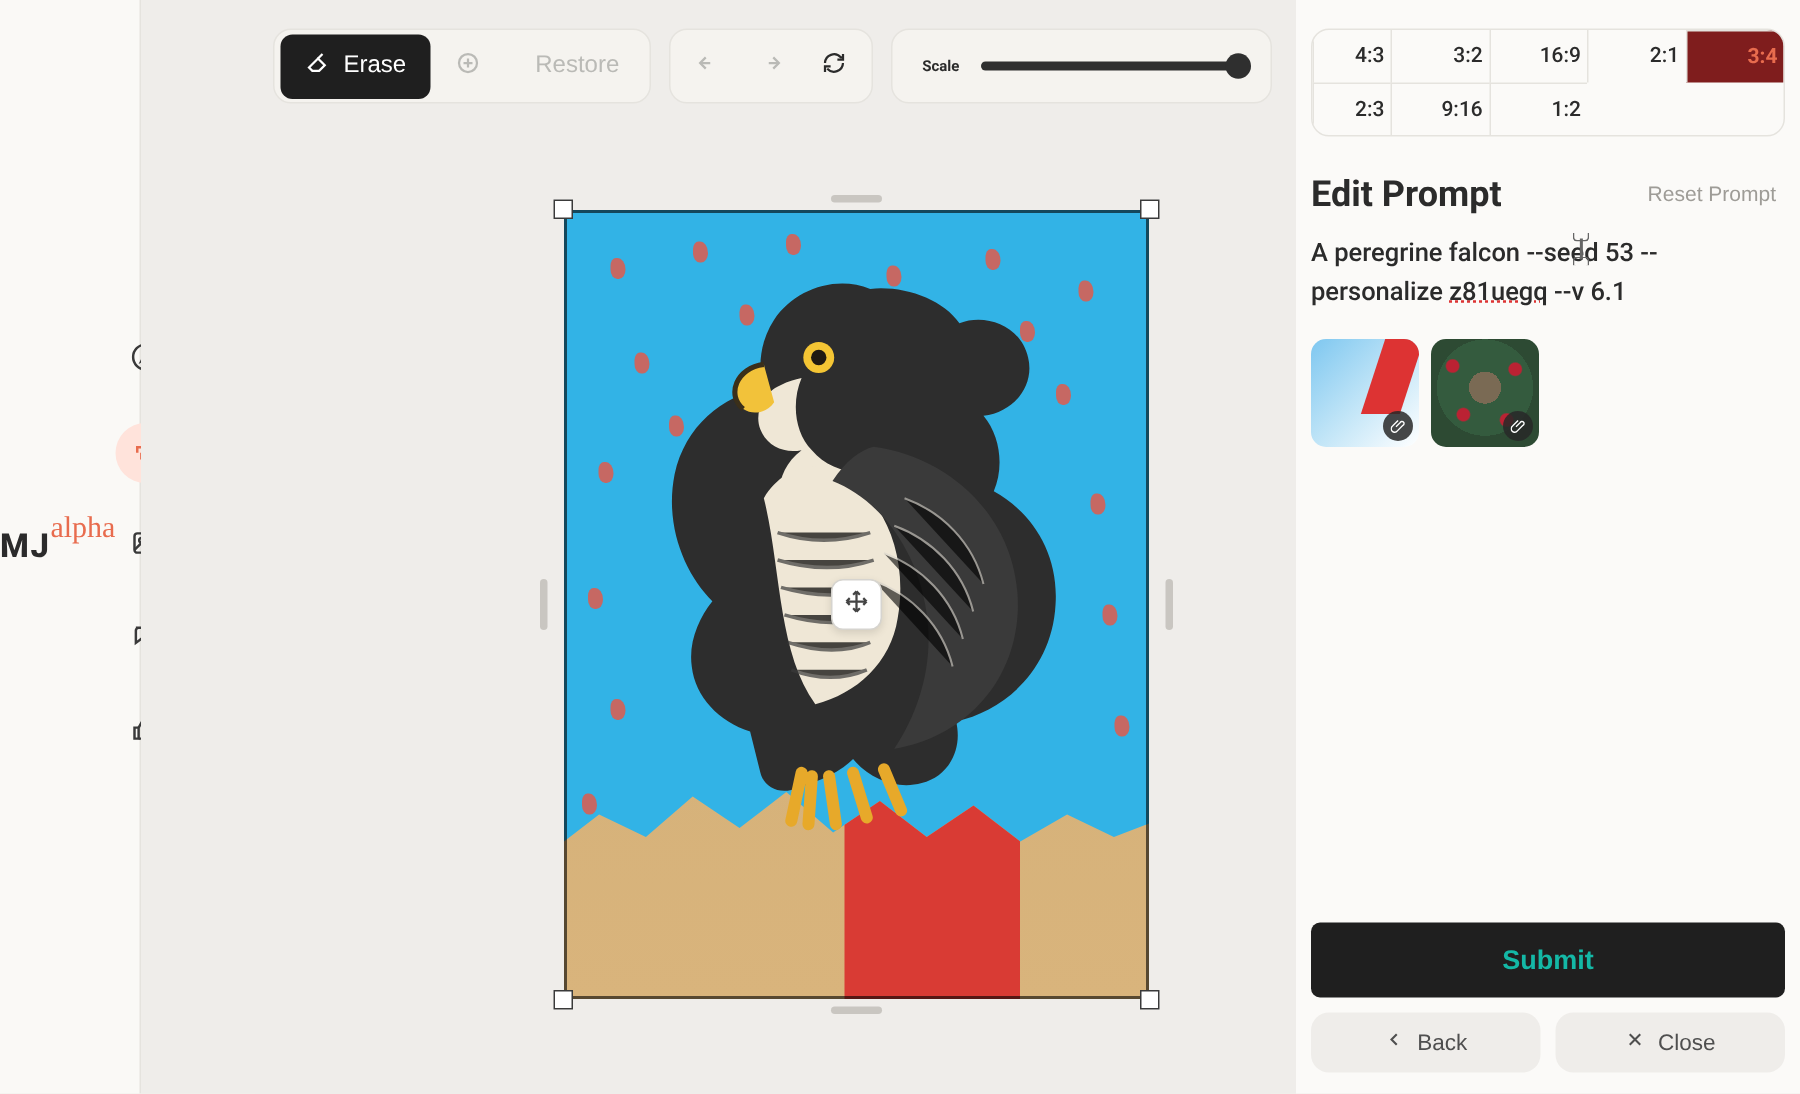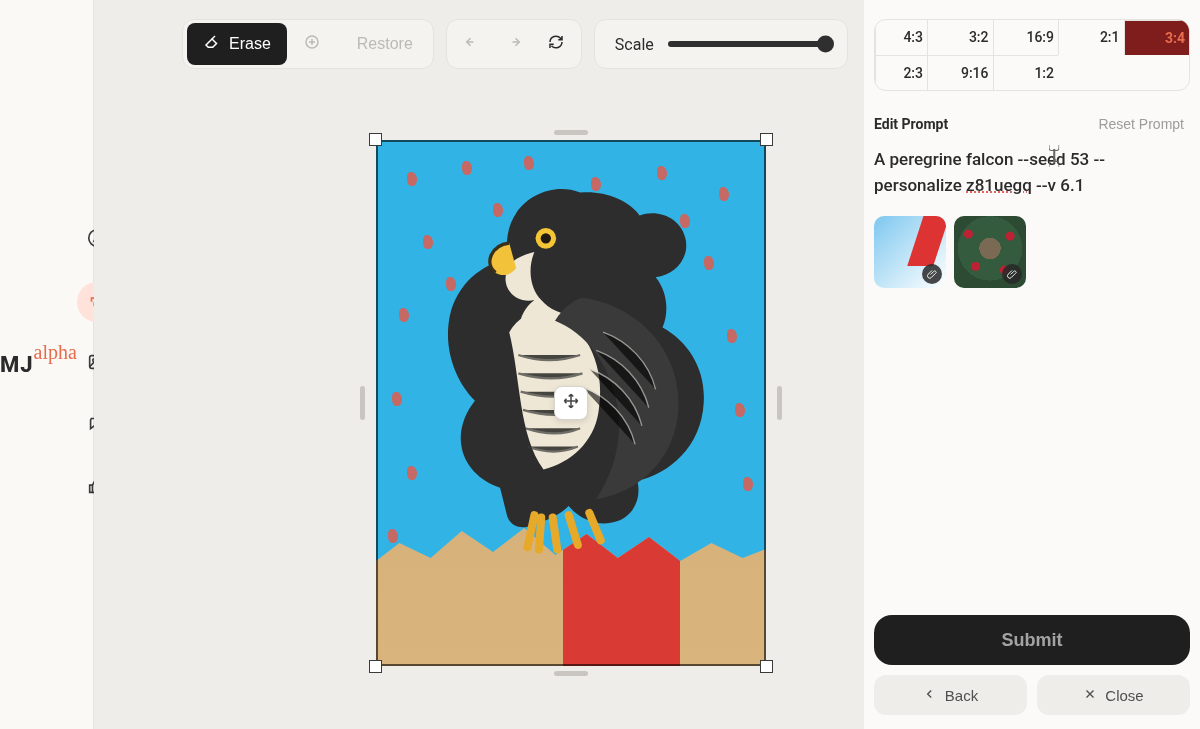--- a/index.html
+++ b/index.html
@@ -34,21 +34,21 @@
 
   
   .toolbar{display:flex;align-items:center;gap:12px;padding:19px 16px 0 88px;}
   .tool-group{background:#f5f3ef;border:1px solid var(--border);border-radius:12px;display:flex;align-items:center;padding:4px;height:50px;}
   .tool-btn{display:flex;align-items:center;gap:8px;padding:10px 16px;border-radius:8px;background:transparent;border:none;font-size:16px;color:var(--text);cursor:pointer;font-weight:500;}
   .tool-btn.dark{background:var(--dark);color:#fff;}
   .tool-btn.dim{color:#babab6;gap:36px;}
   .tool-btn svg{width:18px;height:18px;stroke:currentColor;fill:none;stroke-width:2;}
   .tool-group.icons .tool-btn{padding:9px 12px;}
   .scale-group{background:#f5f3ef;border:1px solid var(--border);border-radius:12px;display:flex;align-items:center;padding:0 20px;height:50px;gap:14px;flex:1;min-width:250px;}
-  .scale-label{font-size:16px;font-weight:400;}
+  .scale-label{font-size:10px;font-weight:700;}
   .slider{flex:1;height:6px;background:#2f2f2f;border-radius:6px;position:relative;}
   .slider::after{content:"";position:absolute;right:-7px;top:50%;transform:translateY(-50%);width:17px;height:17px;border-radius:50%;background:#2f2f2f;}
 
   
   .crop-wrap{position:absolute;left:282px;top:140px;width:390px;height:526px;}
   .crop-frame{position:absolute;inset:0;border:2px solid rgba(0,0,0,.6);}
   
   .artwork{width:100%;height:100%;background:#32b3e6;position:relative;overflow:hidden;}
   .confetti,.confetti::before,.confetti::after{position:absolute;}
   .confetti{inset:0;}
@@ -76,40 +76,40 @@
   
   .ratio-grid{border:1px solid var(--border);border-radius:12px;margin:19px 10px 0 10px;display:grid;grid-template-columns:52px repeat(4,1fr);overflow:hidden;background:#fbfaf8;font-size:14px;}
   .ratio-cell{padding:9px 4px;text-align:right;border-left:1px solid var(--border);cursor:pointer;font-weight:500;font-variant-numeric:tabular-nums;}
   .ratio-cell.first{border-left:none;}
   .ratio-cell.span2{grid-row:span 2;display:flex;align-items:center;justify-content:center;}
   .ratio-row2 .ratio-cell{border-top:1px solid var(--border);}
   .ratio-cell.active{background:#7f1d1d;color:var(--accent);font-weight:700;}
 
   .panel-body{padding:24px 10px 0 10px;display:flex;flex-direction:column;flex:1;overflow:hidden;}
   .panel-head{display:flex;align-items:center;justify-content:space-between;margin-bottom:14px;}
-  .panel-title{font-size:14px;font-weight:700;}
+  .panel-title{font-size:24px;font-weight:700;}
   .reset-link{font-size:14px;color:#9e9c97;background:none;border:none;cursor:pointer;font-weight:500;}
   .prompt-text{font-size:17px;line-height:1.5;font-weight:500;word-break:break-word;position:relative;}
   .prompt-text .spell{text-decoration:underline dotted #d33;}
 
   .refs{display:flex;gap:8px;margin-top:18px;}
   .ref{position:relative;width:72px;height:72px;border-radius:10px;overflow:hidden;cursor:pointer;}
   .ref .pin{position:absolute;right:4px;bottom:4px;width:20px;height:20px;border-radius:50%;background:rgba(40,40,40,.85);display:flex;align-items:center;justify-content:center;}
   .ref .pin svg{width:11px;height:11px;stroke:#fff;fill:none;stroke-width:2;}
   .ref.a{background:linear-gradient(135deg,#7ec7f0 0%,#bfe4f7 50%,#fff 100%);}
   .ref.a::before{content:"";position:absolute;right:4px;top:-4px;width:26px;height:54px;background:#d33;transform:skewX(-18deg);}
   .ref.b{background:radial-gradient(circle at 50% 45%, #7a6a54 0 20%, #345b3e 20% 60%, #2d4a33 60% 100%);}
   .ref.b::before{content:"";position:absolute;inset:0;background:
      radial-gradient(circle at 20% 25%, #b23 0 4px, transparent 5px),
      radial-gradient(circle at 78% 28%, #b23 0 4px, transparent 5px),
      radial-gradient(circle at 30% 70%, #b23 0 4px, transparent 5px),
      radial-gradient(circle at 70% 75%, #b23 0 4px, transparent 5px);}
 
   .panel-foot{margin-top:auto;padding:0 10px 14px 10px;display:flex;flex-direction:column;gap:10px;}
-  .submit-btn{background:var(--dark);color:#a3a3a3;border:none;border-radius:18px;height:50px;font-size:18px;font-weight:600;cursor:pointer;}
+  .submit-btn{background:var(--dark);color:#14b8a6;border:none;border-radius:6px;height:50px;font-size:18px;font-weight:600;cursor:pointer;}
   .foot-row{display:flex;gap:10px;}
   .secondary-btn{flex:1;background:#efedea;border:none;border-radius:12px;height:40px;font-size:15px;color:#4f4f4f;display:flex;align-items:center;justify-content:center;gap:8px;cursor:pointer;font-weight:500;}
   .secondary-btn svg{width:14px;height:14px;stroke:currentColor;fill:none;stroke-width:2.4;}
 
   
   .text-caret{position:absolute;display:inline-block;width:14px;height:18px;}
   .text-caret::before,.text-caret::after{content:"";position:absolute;left:50%;height:6px;border-left:1.5px solid #666;border-right:1.5px solid #666;width:9px;transform:translateX(-50%);}
   .text-caret::before{top:-2px;border-bottom:1.5px solid #666;border-top:none;border-radius:0 0 3px 3px;height:5px;}
   .text-caret::after{bottom:-2px;border-top:1.5px solid #666;border-bottom:none;border-radius:3px 3px 0 0;height:5px;}
   .text-caret .bar{position:absolute;left:50%;top:2px;bottom:2px;width:1.5px;background:#666;transform:translateX(-50%);}

